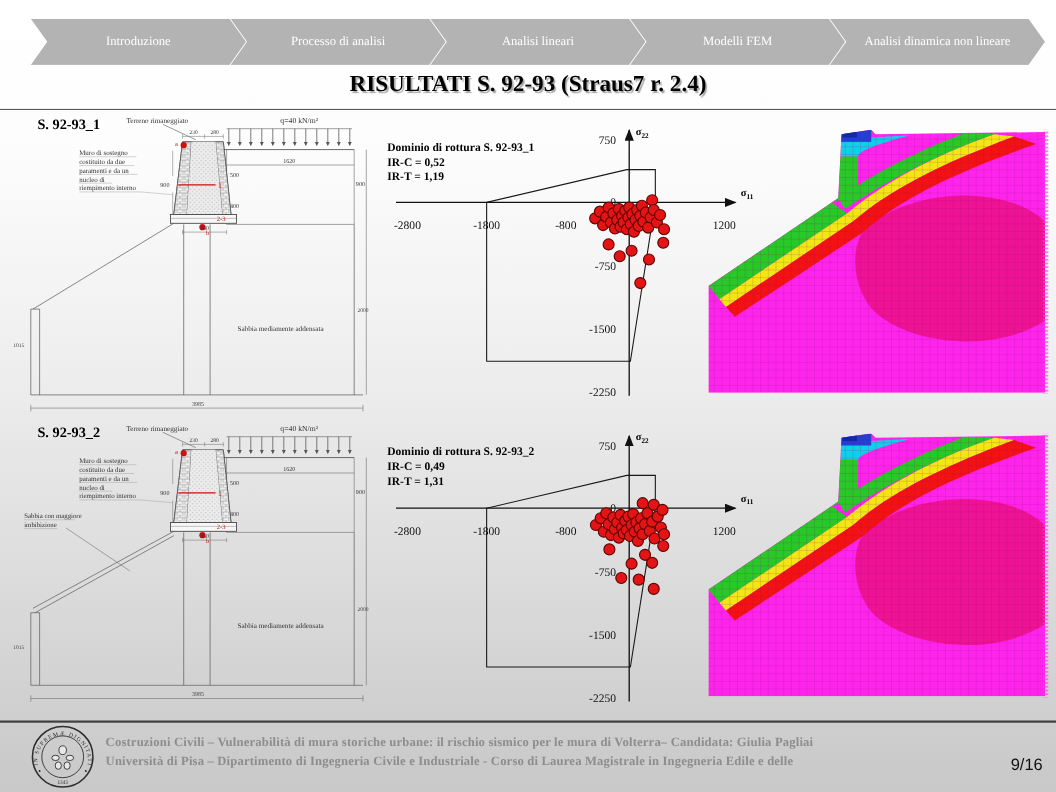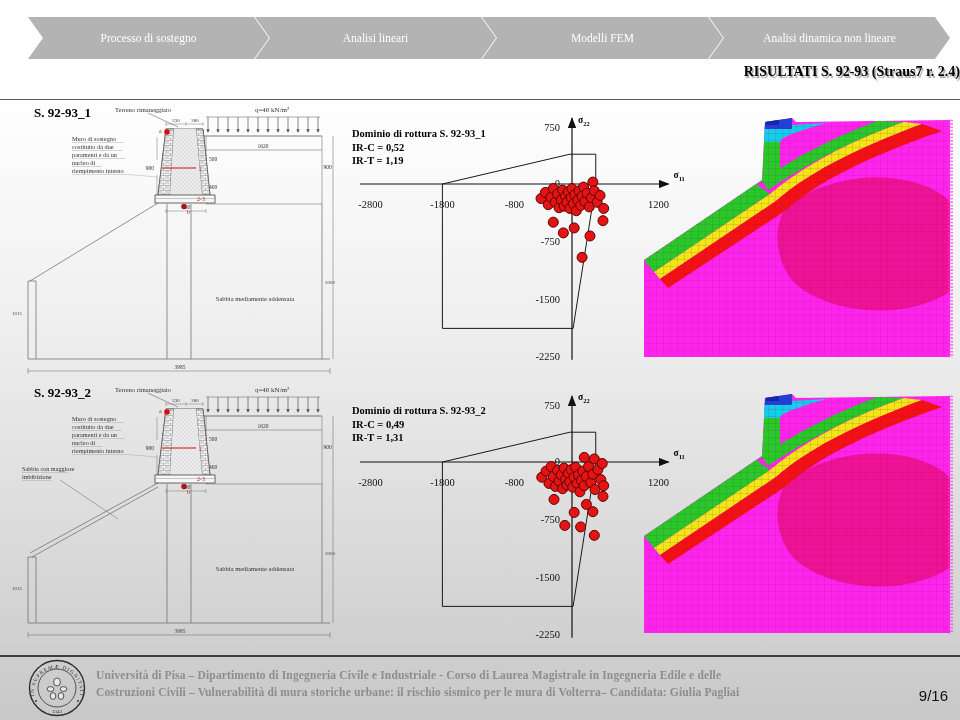--- a/index.html
+++ b/index.html
@@ -12,22 +12,22 @@
   .chev:first-child{margin-left:0;}
   .chev-bg{position:absolute;inset:0;background:#b3b3b3;
     clip-path:polygon(0 0,calc(100% - 15px) 0,100% 50%,calc(100% - 15px) 100%,0 100%,15px 50%);}
   .chev.active{filter:drop-shadow(3px 4px 3px rgba(0,0,0,0.40));z-index:2;}
   .chev.active .chev-bg{background:#ffffff;}
   .chev-bg-inner{position:absolute;inset:2.5px;background:linear-gradient(135deg,#e2e2e2 0%,#c3c3c3 55%,#a8a8a8 100%);
     clip-path:polygon(0 0,calc(100% - 13px) 0,100% 50%,calc(100% - 13px) 100%,0 100%,13px 50%);}
   .chev-label{position:absolute;inset:0;display:flex;align-items:center;justify-content:center;
     text-align:center;color:#fff;font-size:11.5px;line-height:1.12;padding:0 20px;z-index:3;}
   
-  .title{position:absolute;top:64px;left:0;right:0;text-align:right;font-weight:bold;
-    font-size:14px;color:#000;text-shadow:1.5px 1.5px 1px rgba(0,0,0,0.35);}
+  .title{position:absolute;top:64px;left:0;right:0;text-align:center;font-weight:bold;
+    font-size:21px;color:#000;text-shadow:1.5px 1.5px 1px rgba(0,0,0,0.35);}
   .rule-top{position:absolute;top:99px;left:0;width:960px;border-top:1.6px solid #5a5a5a;}
   .rule-bottom{position:absolute;top:655px;left:0;width:960px;border-top:2px solid #3f3f3f;}
   
   svg.block{position:absolute;overflow:visible;}
   .dname{font-size:13px;font-weight:bold;fill:#000;}
   .tick{font-size:10.5px;fill:#111;font-family:"Liberation Serif",serif;}
   .ctitle{font-size:10.5px;font-weight:bold;fill:#000;font-family:"Liberation Serif",serif;}
   .sig{font-size:9.5px;font-weight:bold;fill:#000;font-family:"Liberation Serif",serif;}
   
   .footer-text{position:absolute;left:96px;top:667px;width:800px;font-weight:bold;
@@ -140,21 +140,25 @@
           <rect x="0" y="0" width="310" height="256" fill="url(#mesh)"></rect>
         </g>
         <rect x="306" y="6" width="5" height="240" fill="url(#fringe)"></rect>
       </g>
     </defs>
   </svg>
 
   <div class="nav" id="nav">
       <div class="chev">
         <div class="chev-bg"></div>
-        <div class="chev-label">Processo di sostegno</div>
+        <div class="chev-label">Introduzione</div>
+      </div>
+      <div class="chev">
+        <div class="chev-bg"></div>
+        <div class="chev-label">Processo di analisi</div>
       </div>
       <div class="chev">
         <div class="chev-bg"></div>
         <div class="chev-label">Analisi lineari</div>
       </div>
       <div class="chev">
         <div class="chev-bg"></div>
         <div class="chev-label">Modelli FEM</div>
       </div>
       <div class="chev">
@@ -352,18 +356,18 @@
       <circle cx="52" cy="42" r="0.9" fill="#2e2e2e"></circle>
     <defs>
         <path id="sealArc" d="M8.4,36.9 A23,23 0 1 1 53.6,36.9" fill="none"></path>
       </defs>
     <text font-size="5.2" fill="#2e2e2e" letter-spacing="1.1" font-family="Liberation Serif,serif">
       <textPath href="#sealArc">IN SUPREMÆ DIGNITATIS</textPath>
     </text>
     <text x="31" y="53.5" font-size="4.8" text-anchor="middle" fill="#2e2e2e">1343</text>
   </svg>
   <div class="footer-text">
+    <div>Costruzioni Civili – Vulnerabilità di mura storiche urbane: il rischio sismico per le mura di Volterra– Candidata: Giulia Pagliai</div>
     <div>Università di Pisa – Dipartimento di Ingegneria Civile e Industriale - Corso di Laurea Magistrale in Ingegneria Edile e delle</div>
-    <div>Costruzioni Civili – Vulnerabilità di mura storiche urbane: il rischio sismico per le mura di Volterra– Candidata: Giulia Pagliai</div>
   </div>
   <div class="page-num">9/16</div>
 
 </div>
 
 </body></html>

